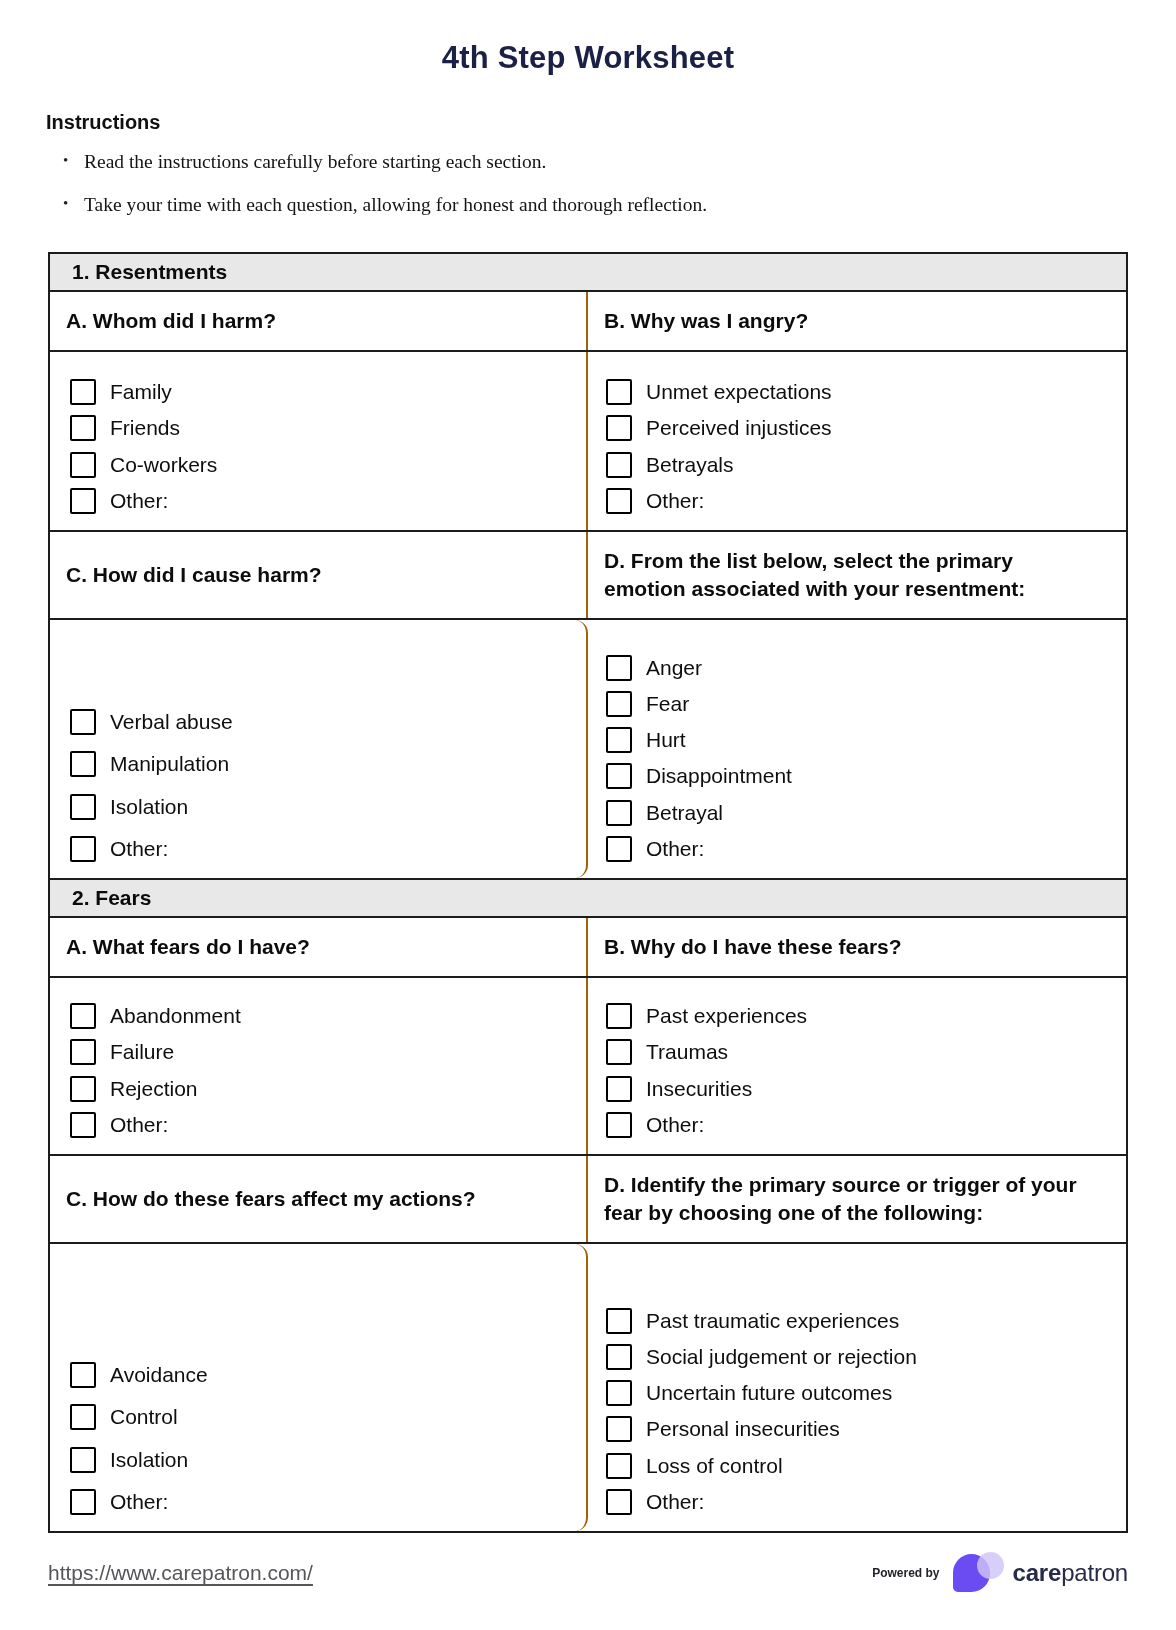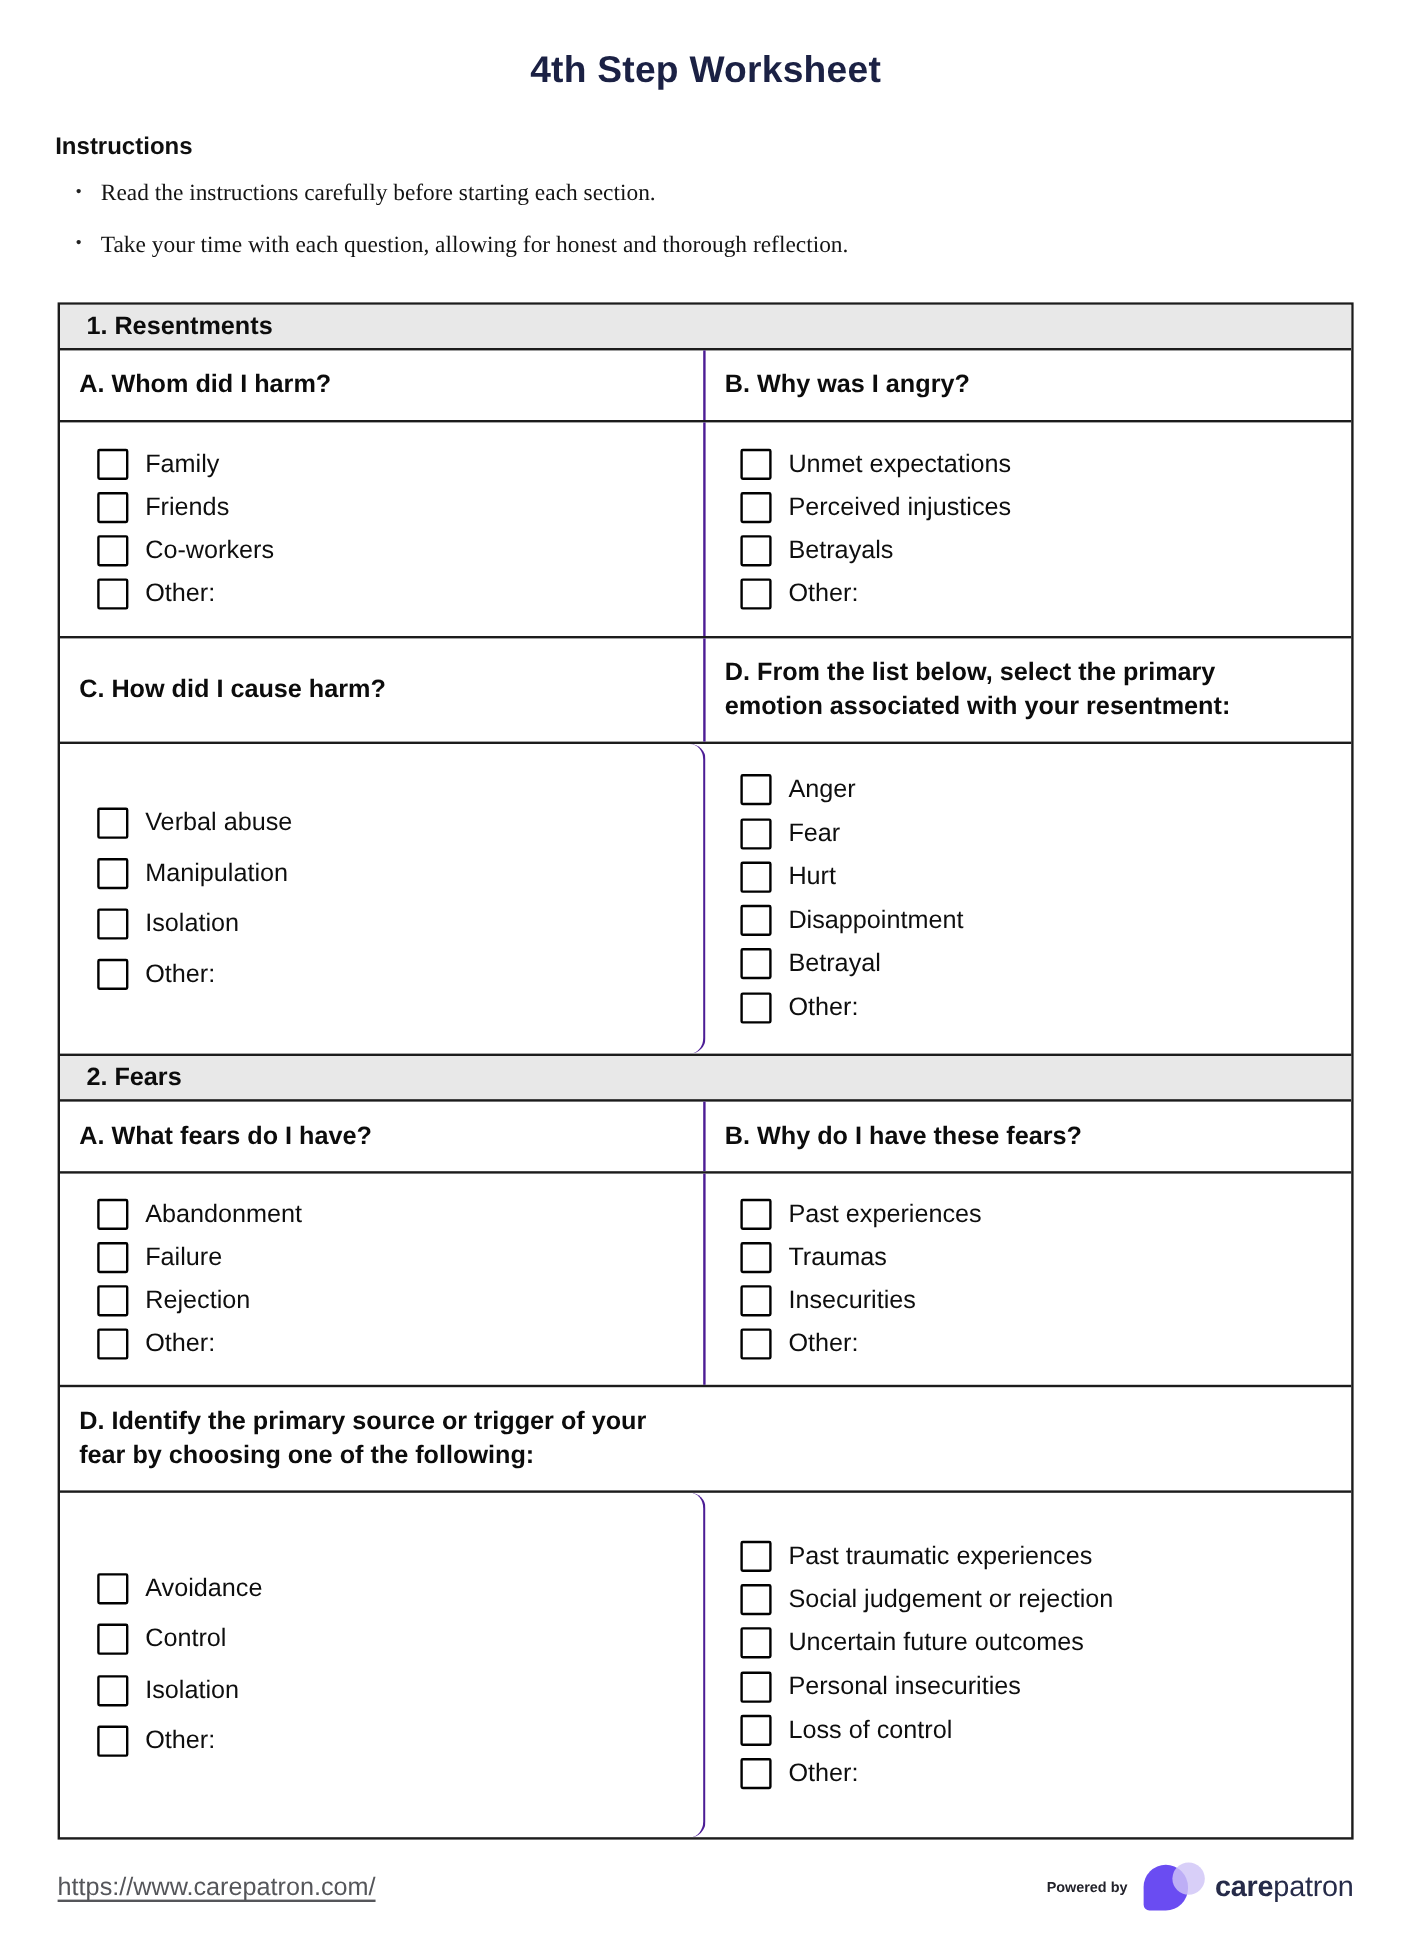--- a/index.html
+++ b/index.html
@@ -63,37 +63,36 @@
     font-size: 21px;
     font-weight: bold;
     color: #0c0c0c;
   }
   .row {
     display: grid;
     grid-template-columns: 1fr 1fr;
     border-bottom: 2px solid #1c1c1c;
   }
   .wtable > .row:last-child { border-bottom: none; }
-  .cell-l { border-right: 2px solid #4c1d95; }
+  .cell-l { border-right: 2px solid #a16207; }
   .qcell {
     display: flex;
     align-items: center;
     padding: 10px 30px 10px 16px;
     font-size: 21px;
     font-weight: bold;
     line-height: 1.32;
     color: #0c0c0c;
   }
   .ocell {
     display: flex;
     flex-direction: column;
-    justify-content: center;
+    justify-content: flex-end;
     gap: 10px;
     padding: 16px 8px 16px 20px;
-    margin-left: 11px;
   }
   .ocell.right-col { padding-left: 18px; }
   .ocell.sparse { gap: 16px; border-radius: 13px; }
   .opt { display: flex; align-items: center; }
   .box {
     width: 26px; height: 26px;
     border: 2.5px solid #000;
     border-radius: 2px;
     background: #fff;
     flex: none;
@@ -311,20 +310,23 @@
           <span class="box" role="checkbox" aria-checked="false"></span>
           <span class="optlabel">Insecurities</span>
         </div>
         <div class="opt">
           <span class="box" role="checkbox" aria-checked="false"></span>
           <span class="optlabel">Other:</span>
         </div>
       </div>
   </div>
   <div class="row r-q2b">
+    <div class="cell-l qcell">
+      <span>C. How do these fears affect my actions?</span>
+    </div>
     <div class="qcell">
       <span>D. Identify the primary source or trigger of your fear by choosing one of the following:</span>
     </div>
   </div>
   <div class="row r-c2b">
     <div class="cell-l ocell sparse">
         <div class="opt">
           <span class="box" role="checkbox" aria-checked="false"></span>
           <span class="optlabel">Avoidance</span>
         </div>

